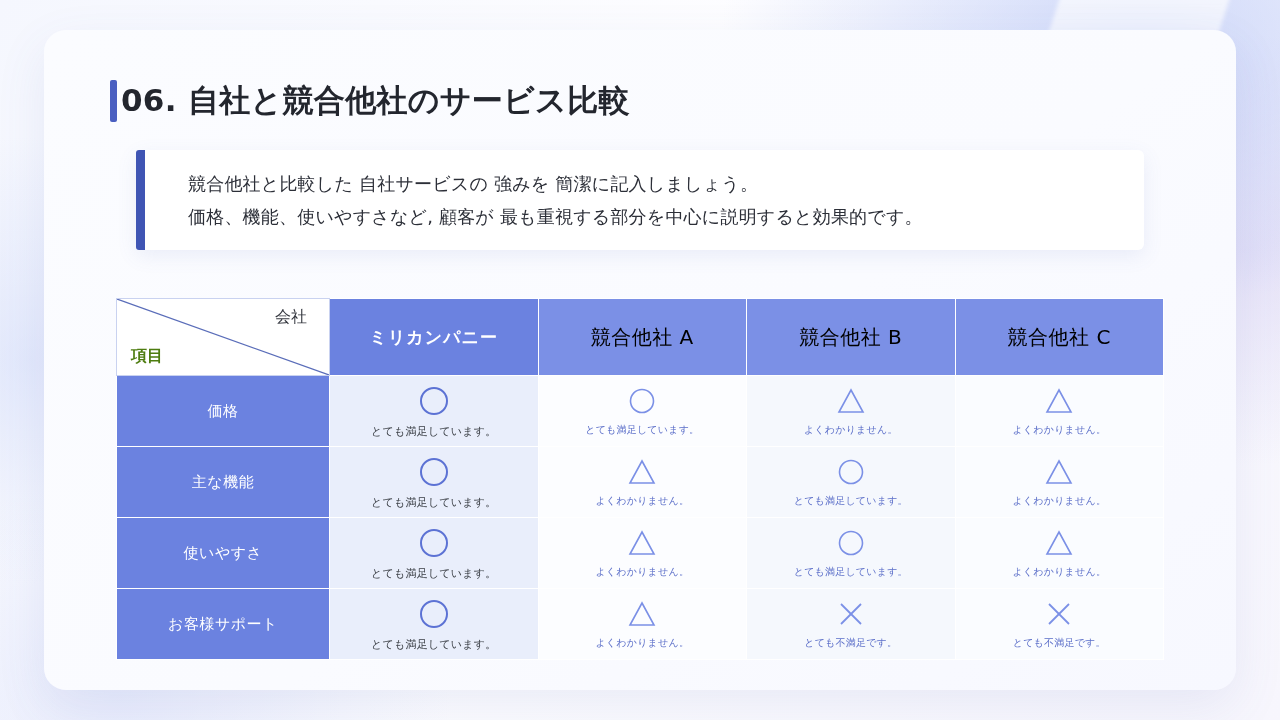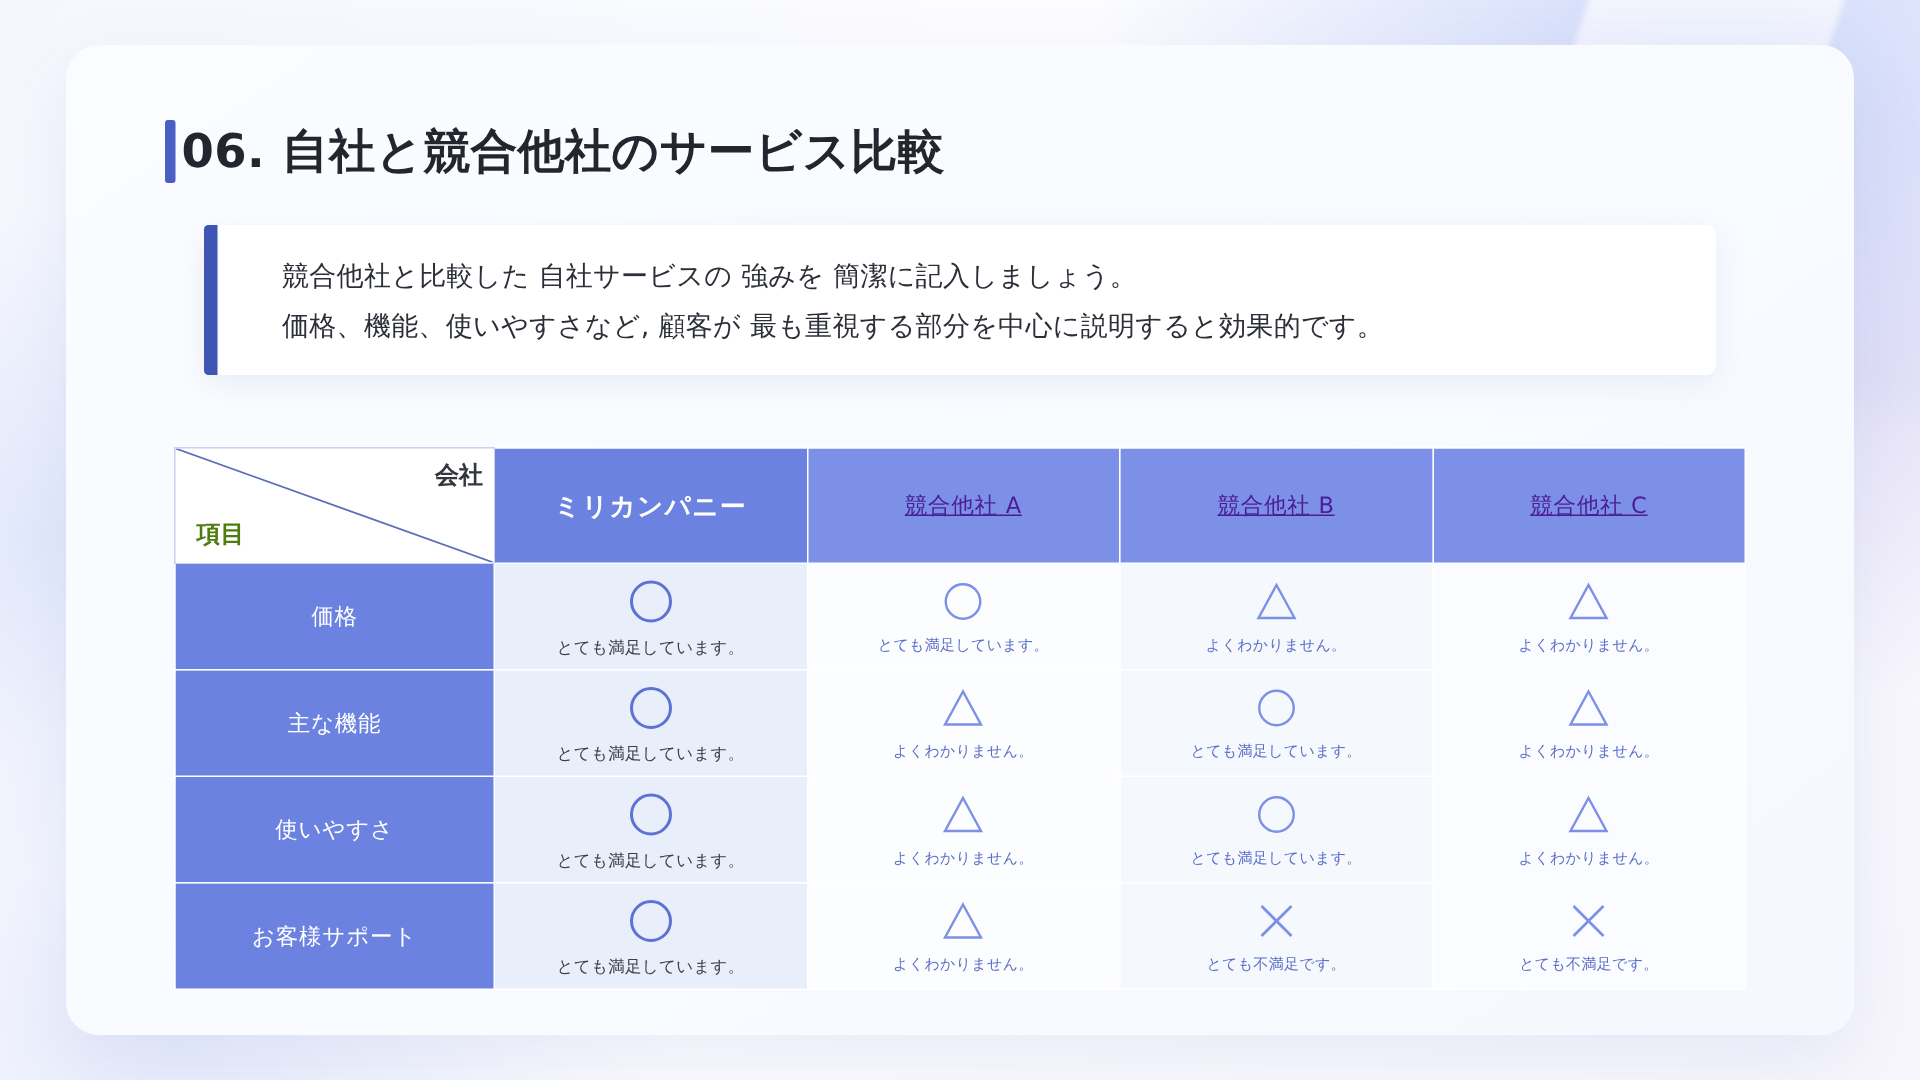--- a/index.html
+++ b/index.html
@@ -129,24 +129,24 @@
     border: 1px solid #c9d2f0 !important;
   }
   .corner-diag {
     position: absolute;
     inset: 0;
     overflow: hidden;
   }
   .corner-diag svg { display: block; }
   .corner-top {
     position: absolute;
-    right: 7px;
+    right: 22px;
     top: 8px;
     font-size: 16px;
-    font-weight: bold;
+    font-weight: normal;
     color: #33363e;
     text-align: center;
   }
   .corner-bottom {
     position: absolute;
     left: 14px;
     bottom: 8px;
     font-size: 16px;
     font-weight: bold;
     color: #4d7c0f;
@@ -155,26 +155,25 @@
   th.head-main {
     background: #6b82e0;
     color: #ffffff;
     font-size: 17px;
     font-weight: bold;
     height: 76px;
     letter-spacing: 1px;
   }
   th.head-rival {
     background: #7b90e6;
-    color: #4c1d95;
-    font-size: 15px;
+    color: #000000;
+    font-size: 20px;
     font-weight: normal;
     height: 76px;
     letter-spacing: 0.5px;
-    text-decoration: underline;
   }
 
   td.row-label {
     background: #6b82e0;
     color: #ffffff;
     font-size: 15px;
     text-align: center;
     height: 70px;
     letter-spacing: 0.5px;
   }

